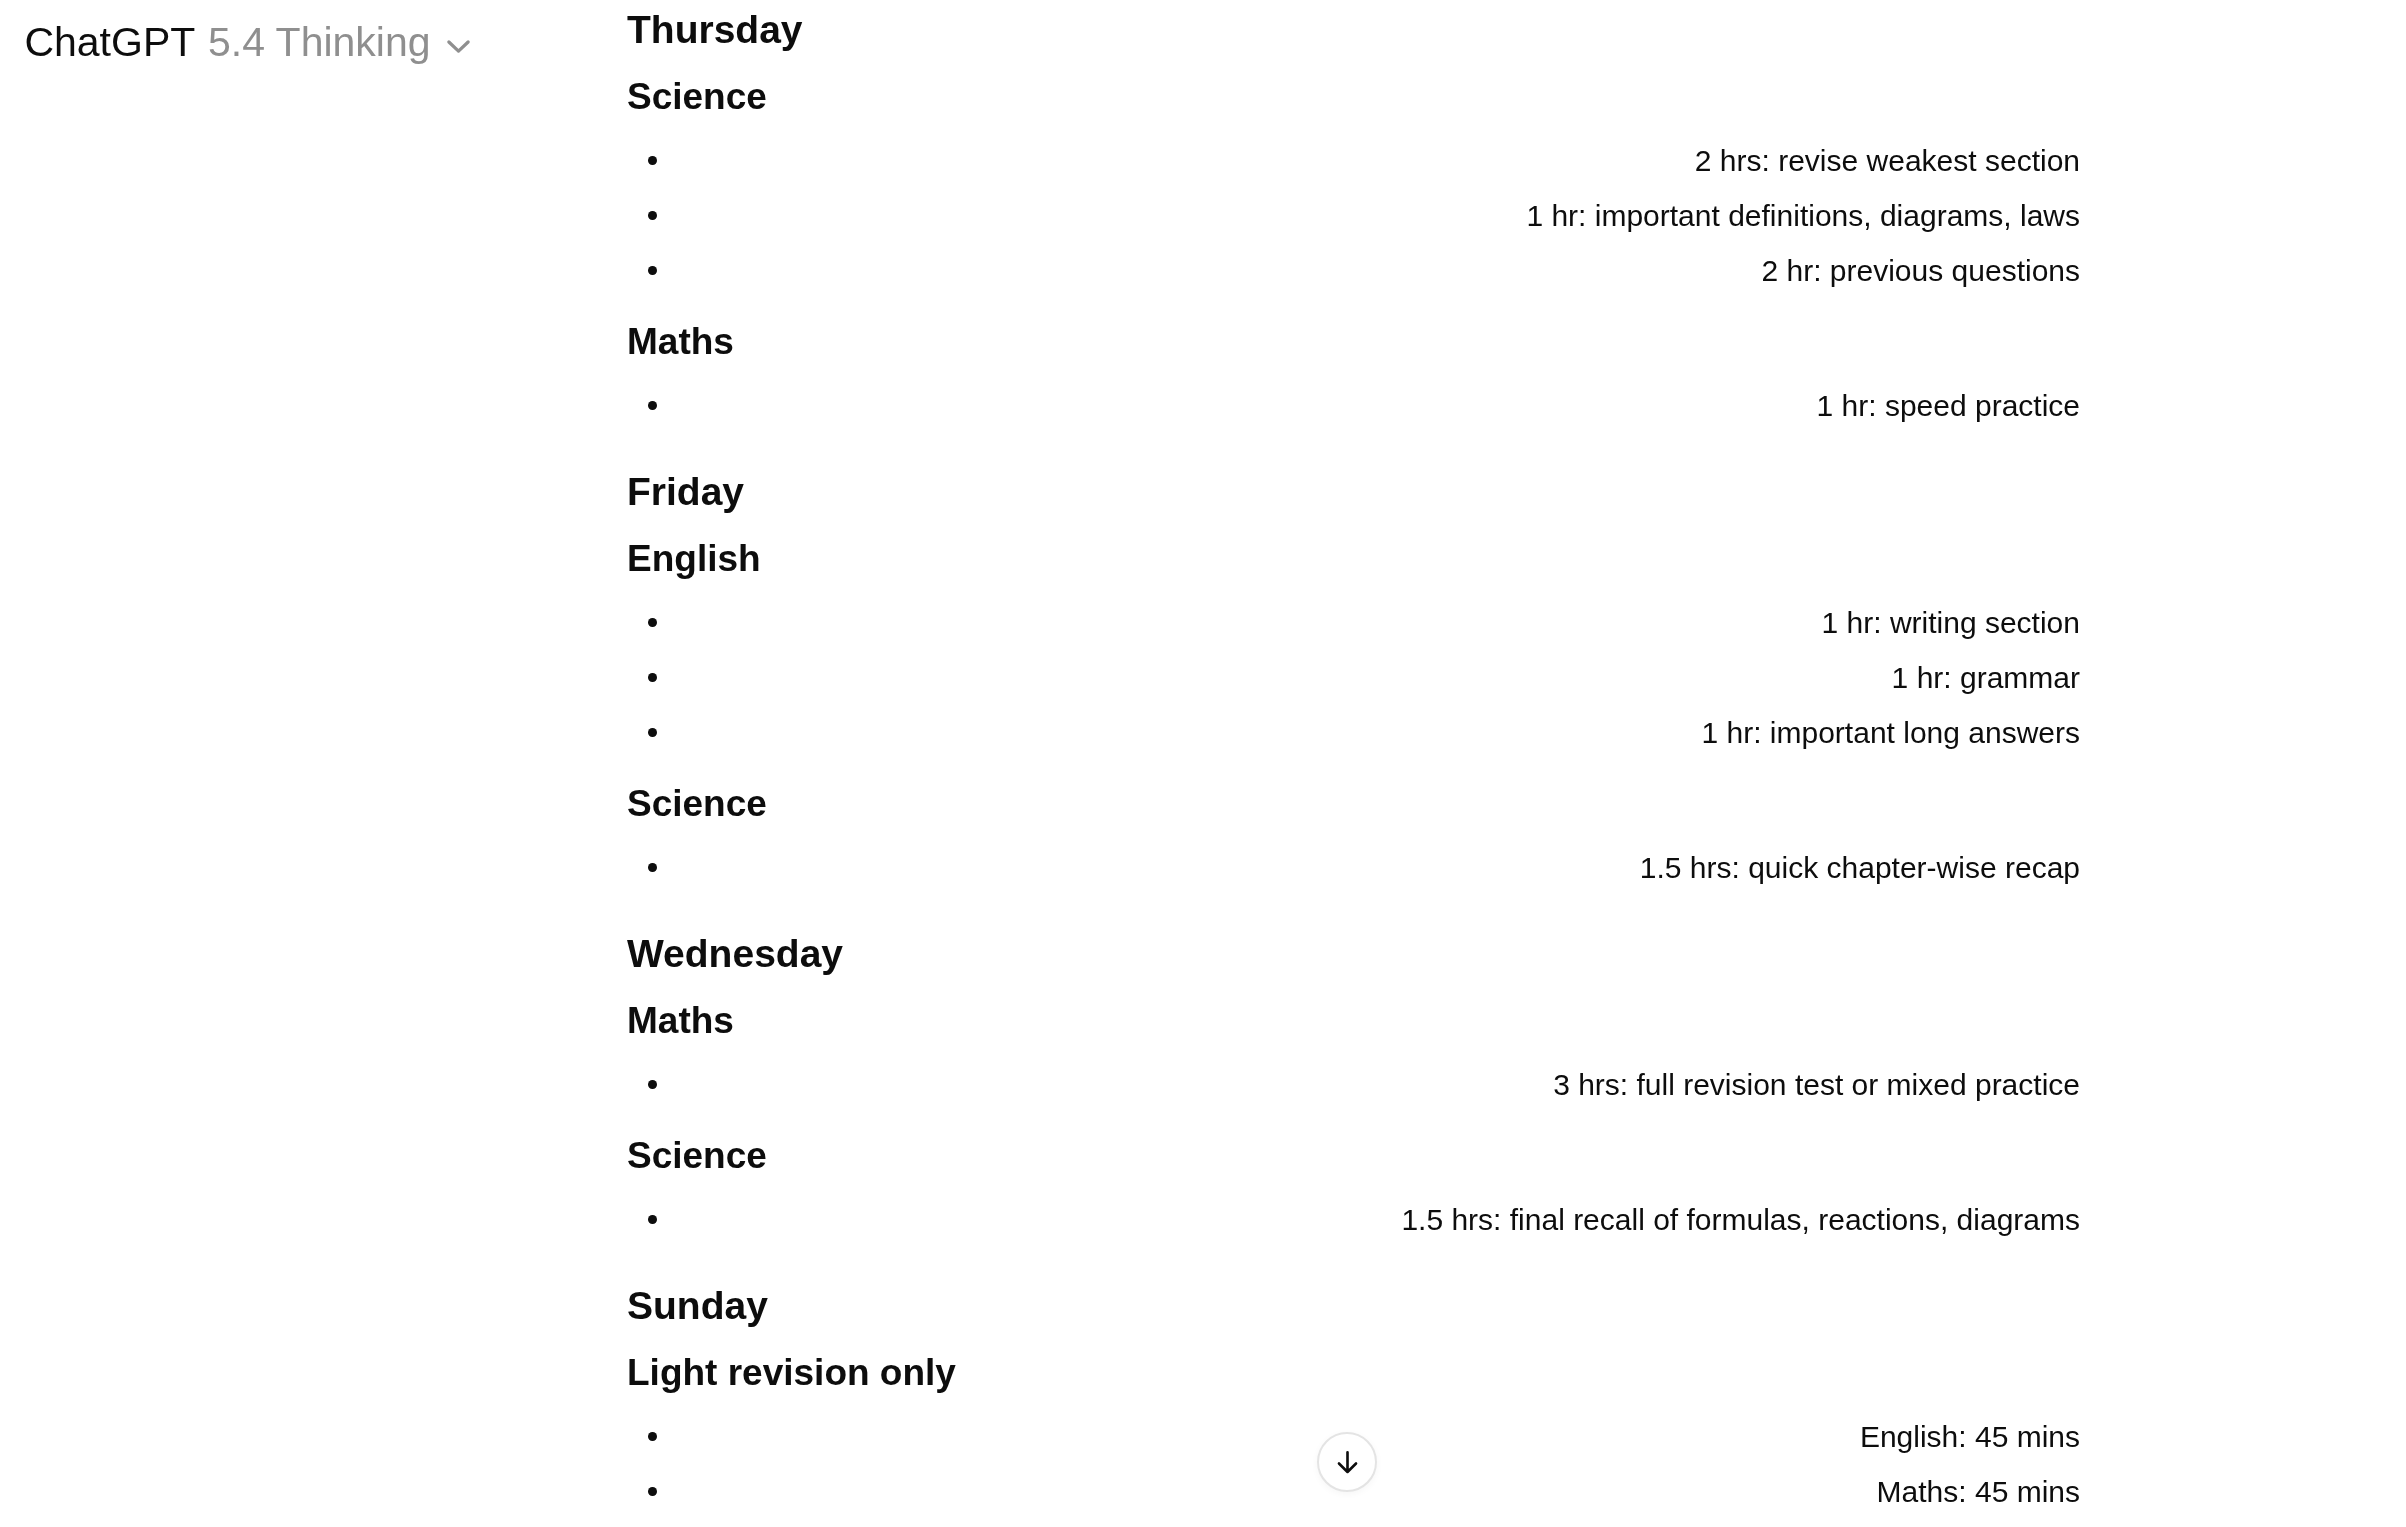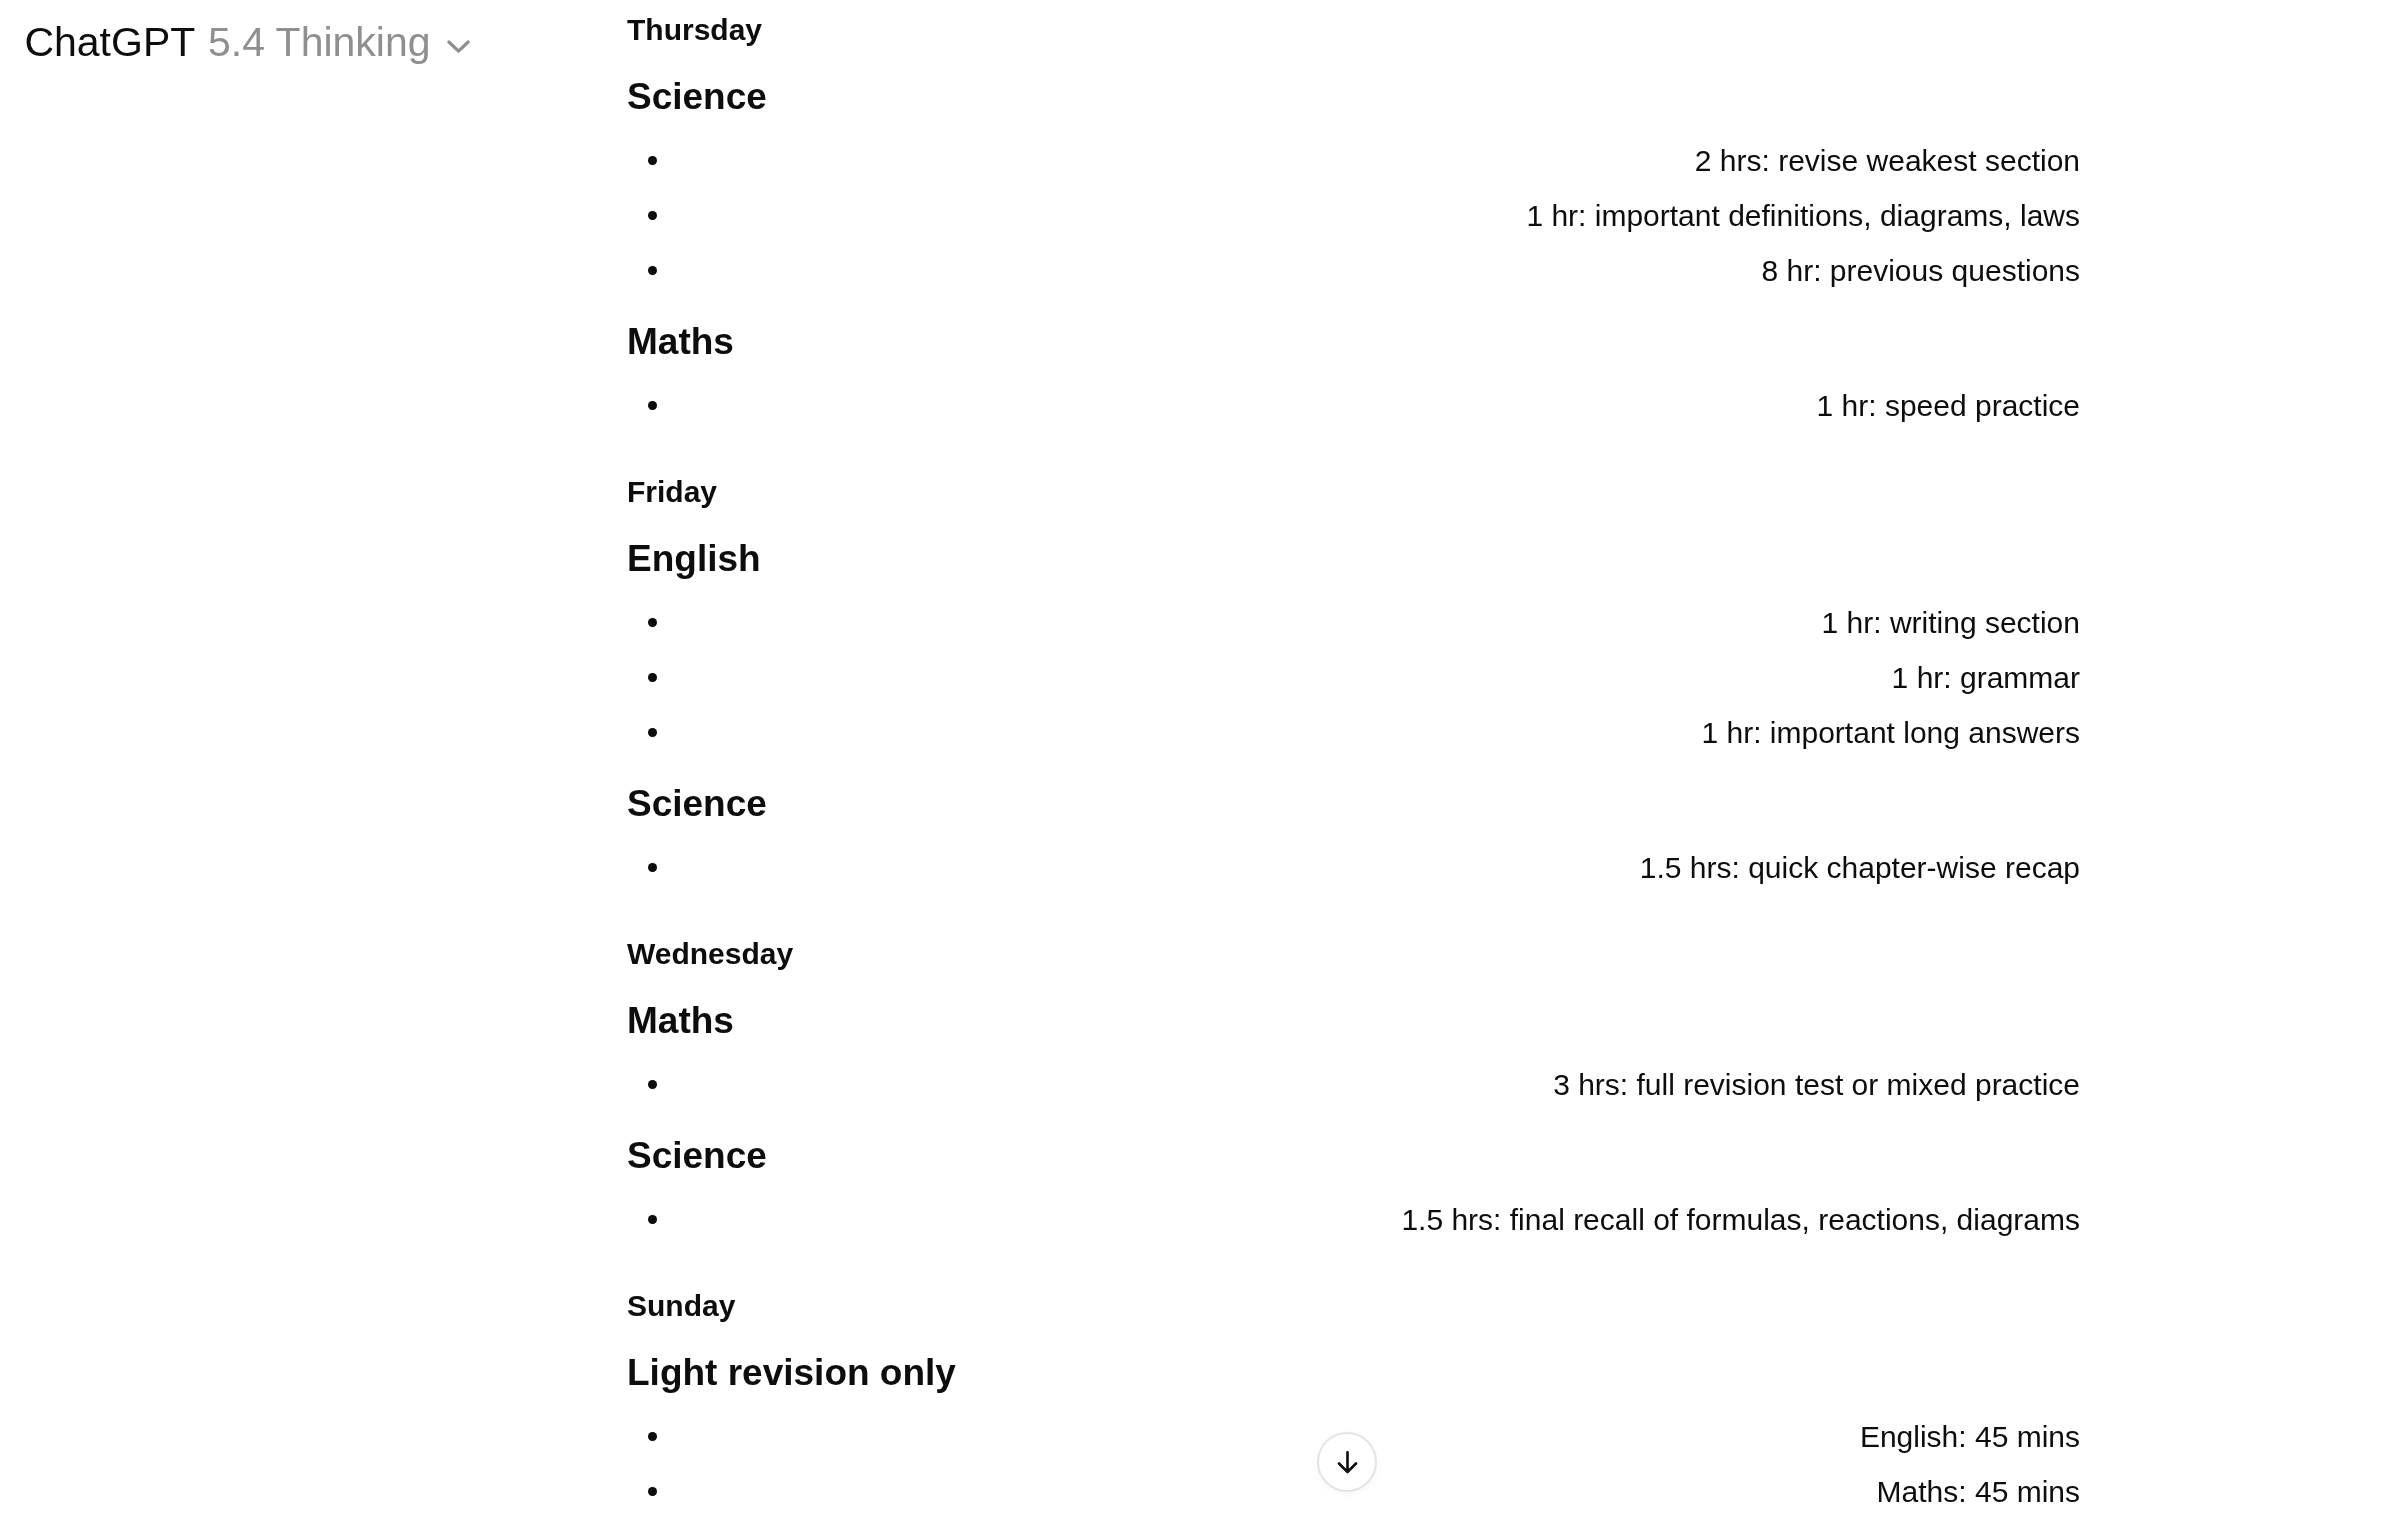--- a/index.html
+++ b/index.html
@@ -32,21 +32,21 @@
 
   
   .content {
     position: absolute;
     left: 627px;
     top: 0;
     width: 1453px;
     padding-top: 5.9px;
   }
   .content h3 {
-    font-size: 30px;
+    font-size: 39px;
     line-height: 47px;
     font-weight: 700;
     margin: 35px 0 0 0;
     color: #0d0d0d;
   }
   .content h3.first { margin-top: 0; }
   .content h4 {
     font-size: 37px;
     line-height: 39px;
     font-weight: 700;
@@ -109,21 +109,21 @@
   </div>
 
   <div class="content">
 
     <h3 class="first">Thursday</h3>
 
     <h4>Science</h4>
     <ul>
       <li>2 hrs: revise weakest section</li>
       <li>1 hr: important definitions, diagrams, laws</li>
-      <li>8 hr: previous questions</li>
+      <li>2 hr: previous questions</li>
     </ul>
 
     <h4>Maths</h4>
     <ul>
       <li>1 hr: speed practice</li>
     </ul>
 
     <h3>Friday</h3>
 
     <h4>English</h4>

